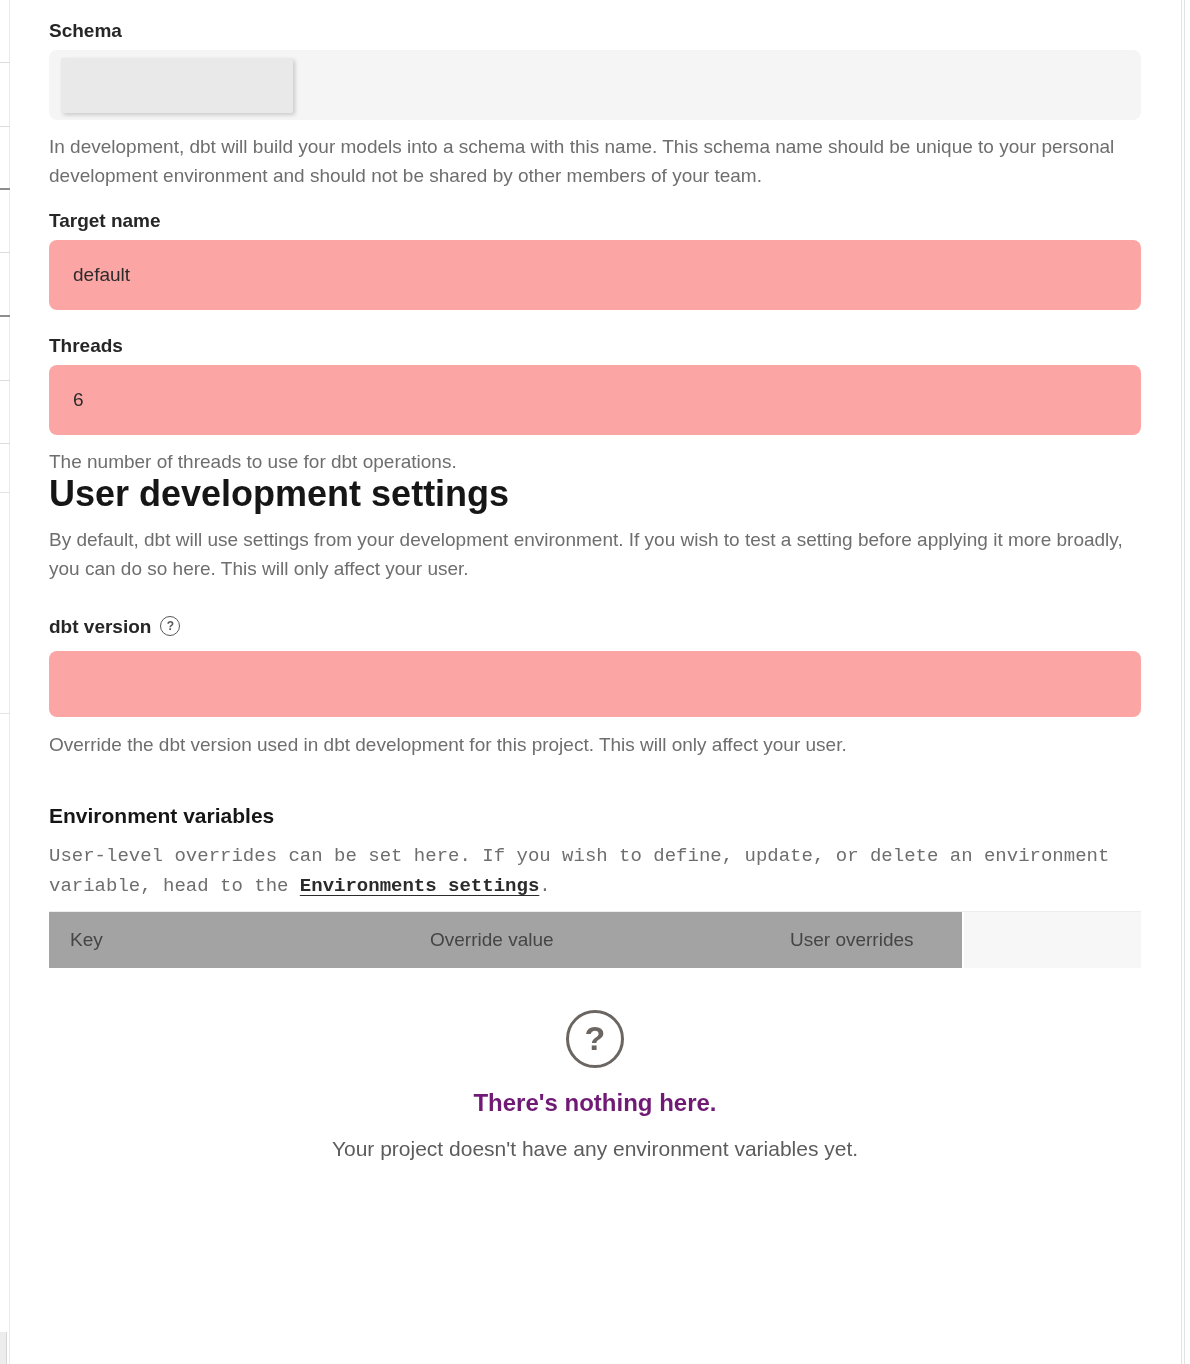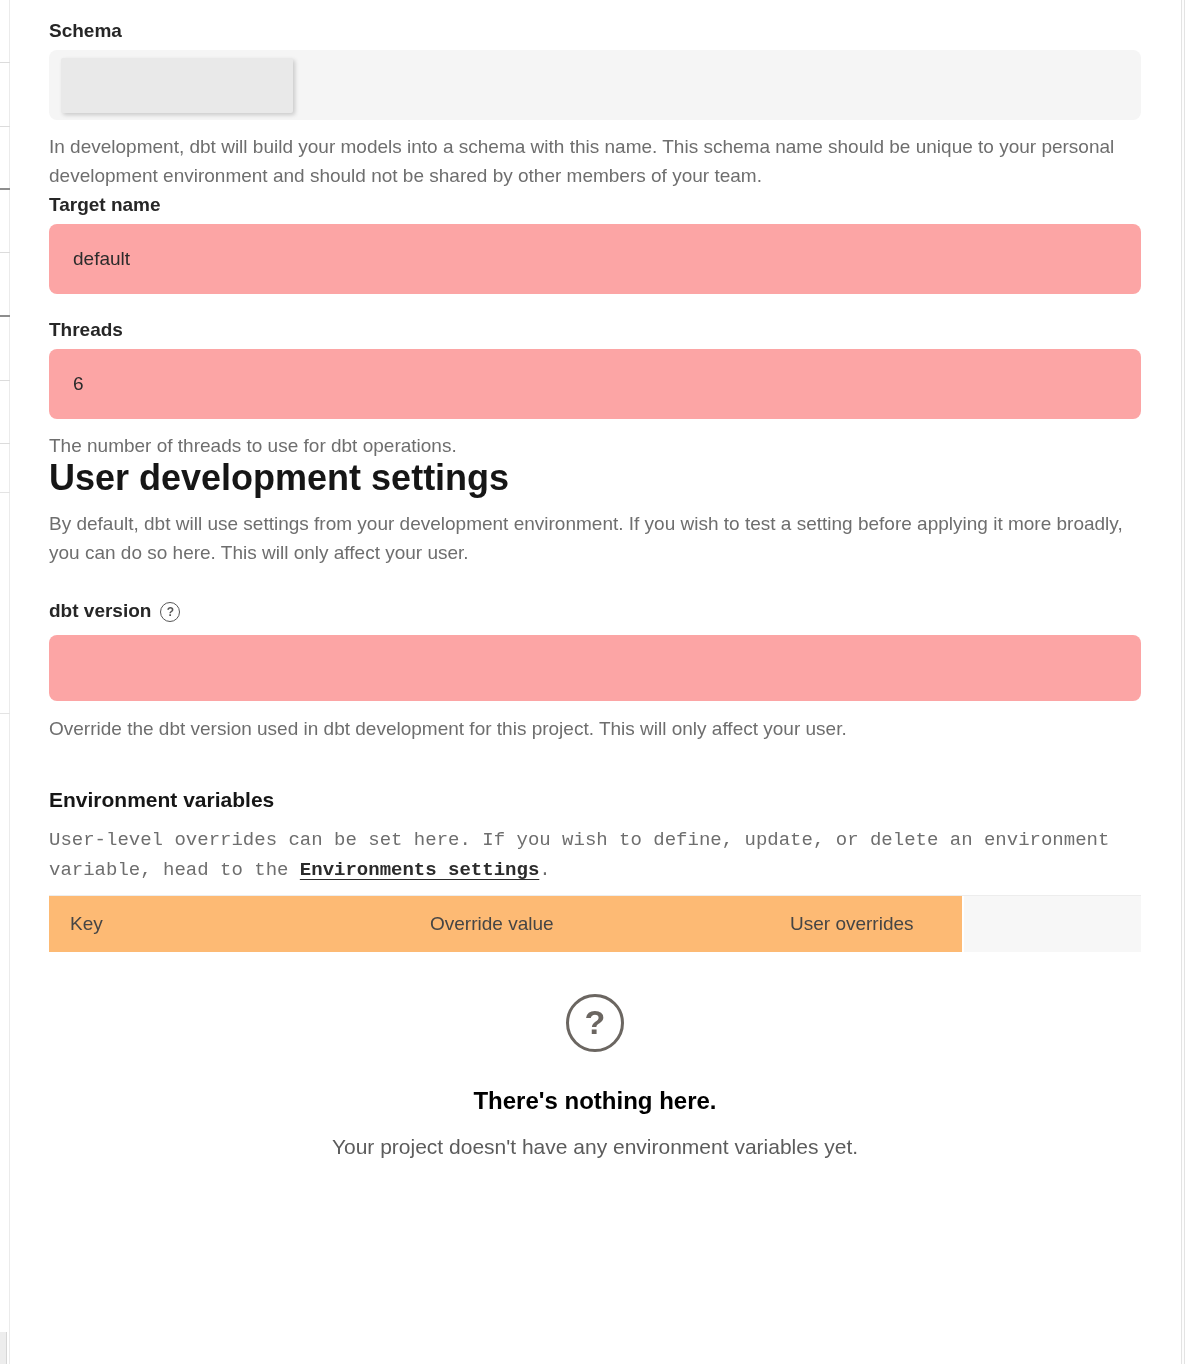--- a/index.html
+++ b/index.html
@@ -120,21 +120,21 @@
     font-size: 19px;
     line-height: 29px;
     color: #6e6e6e;
     max-width: 1092px;
   }
   .section-desc.tight { margin-top: 9px; line-height: 30px; font-family: Liberation Mono, monospace; }
 
   .label-row {
     margin-top: 33px;
     display: flex;
-    align-items: flex-end;
+    align-items: flex-start;
     gap: 9px;
   }
   .help-icon {
     display: inline-flex;
     align-items: center;
     justify-content: center;
     width: 20px; height: 20px;
     border: 1.5px solid #565656;
     border-radius: 50%;
     font-size: 12px;
@@ -151,21 +151,21 @@
     text-underline-offset: 4px;
     cursor: pointer;
   }
 
   
   .table-header {
     margin-top: 10px;
     display: grid;
     grid-template-columns: 360px 360px 193px 1fr;
     height: 57px;
-    background: #fdba74;
+    background: #a3a3a3;
     border-top: 1px solid #ededed;
     align-items: stretch;
   }
   .table-header .cell {
     display: flex;
     align-items: center;
     padding-left: 21px;
     font-size: 19px;
     color: #454545;
   }
@@ -189,25 +189,25 @@
     display: flex;
     align-items: center;
     justify-content: center;
     font-size: 34px;
     font-weight: 600;
     color: #6b6661;
     line-height: 1;
     padding-bottom: 2px;
   }
   .empty-title {
-    margin-top: 32px;
+    margin-top: 18px;
     font-size: 24px;
     line-height: 33px;
     font-weight: 600;
-    color: #000000;
+    color: #701a75;
   }
   .empty-subtitle {
     margin-top: 16px;
     font-size: 21px;
     line-height: 27px;
     color: #5c5c5c;
   }
 </style>
 </head>
 <body>
@@ -228,21 +228,21 @@
 <div class="right-scroll-track"></div>
 
 <div class="content">
 
   <div class="field-label mt-top">Schema</div>
   <div class="schema-input-wrap">
     <div class="schema-redaction"></div>
   </div>
   <div class="help-text">In development, dbt will build your models into a schema with this name. This schema name should be unique to your personal development environment and should not be shared by other members of your team.</div>
 
-  <div class="field-label" style="margin-top:4px">Target name</div>
+  <div class="field-label" style="margin-top:20px">Target name</div>
   <input class="text-input" type="text" value="default" style="">
 
   <div class="field-label" style="margin-top:25px">Threads</div>
   <input class="text-input" type="text" value="6" style="">
   <div class="help-text">The number of threads to use for dbt operations.</div>
 
   <h1 class="section-title-lg">User development settings</h1>
   <div class="section-desc">By default, dbt will use settings from your development environment. If you wish to test a setting before applying it more broadly, you can do so here. This will only affect your user.</div>
 
   <div class="label-row">

